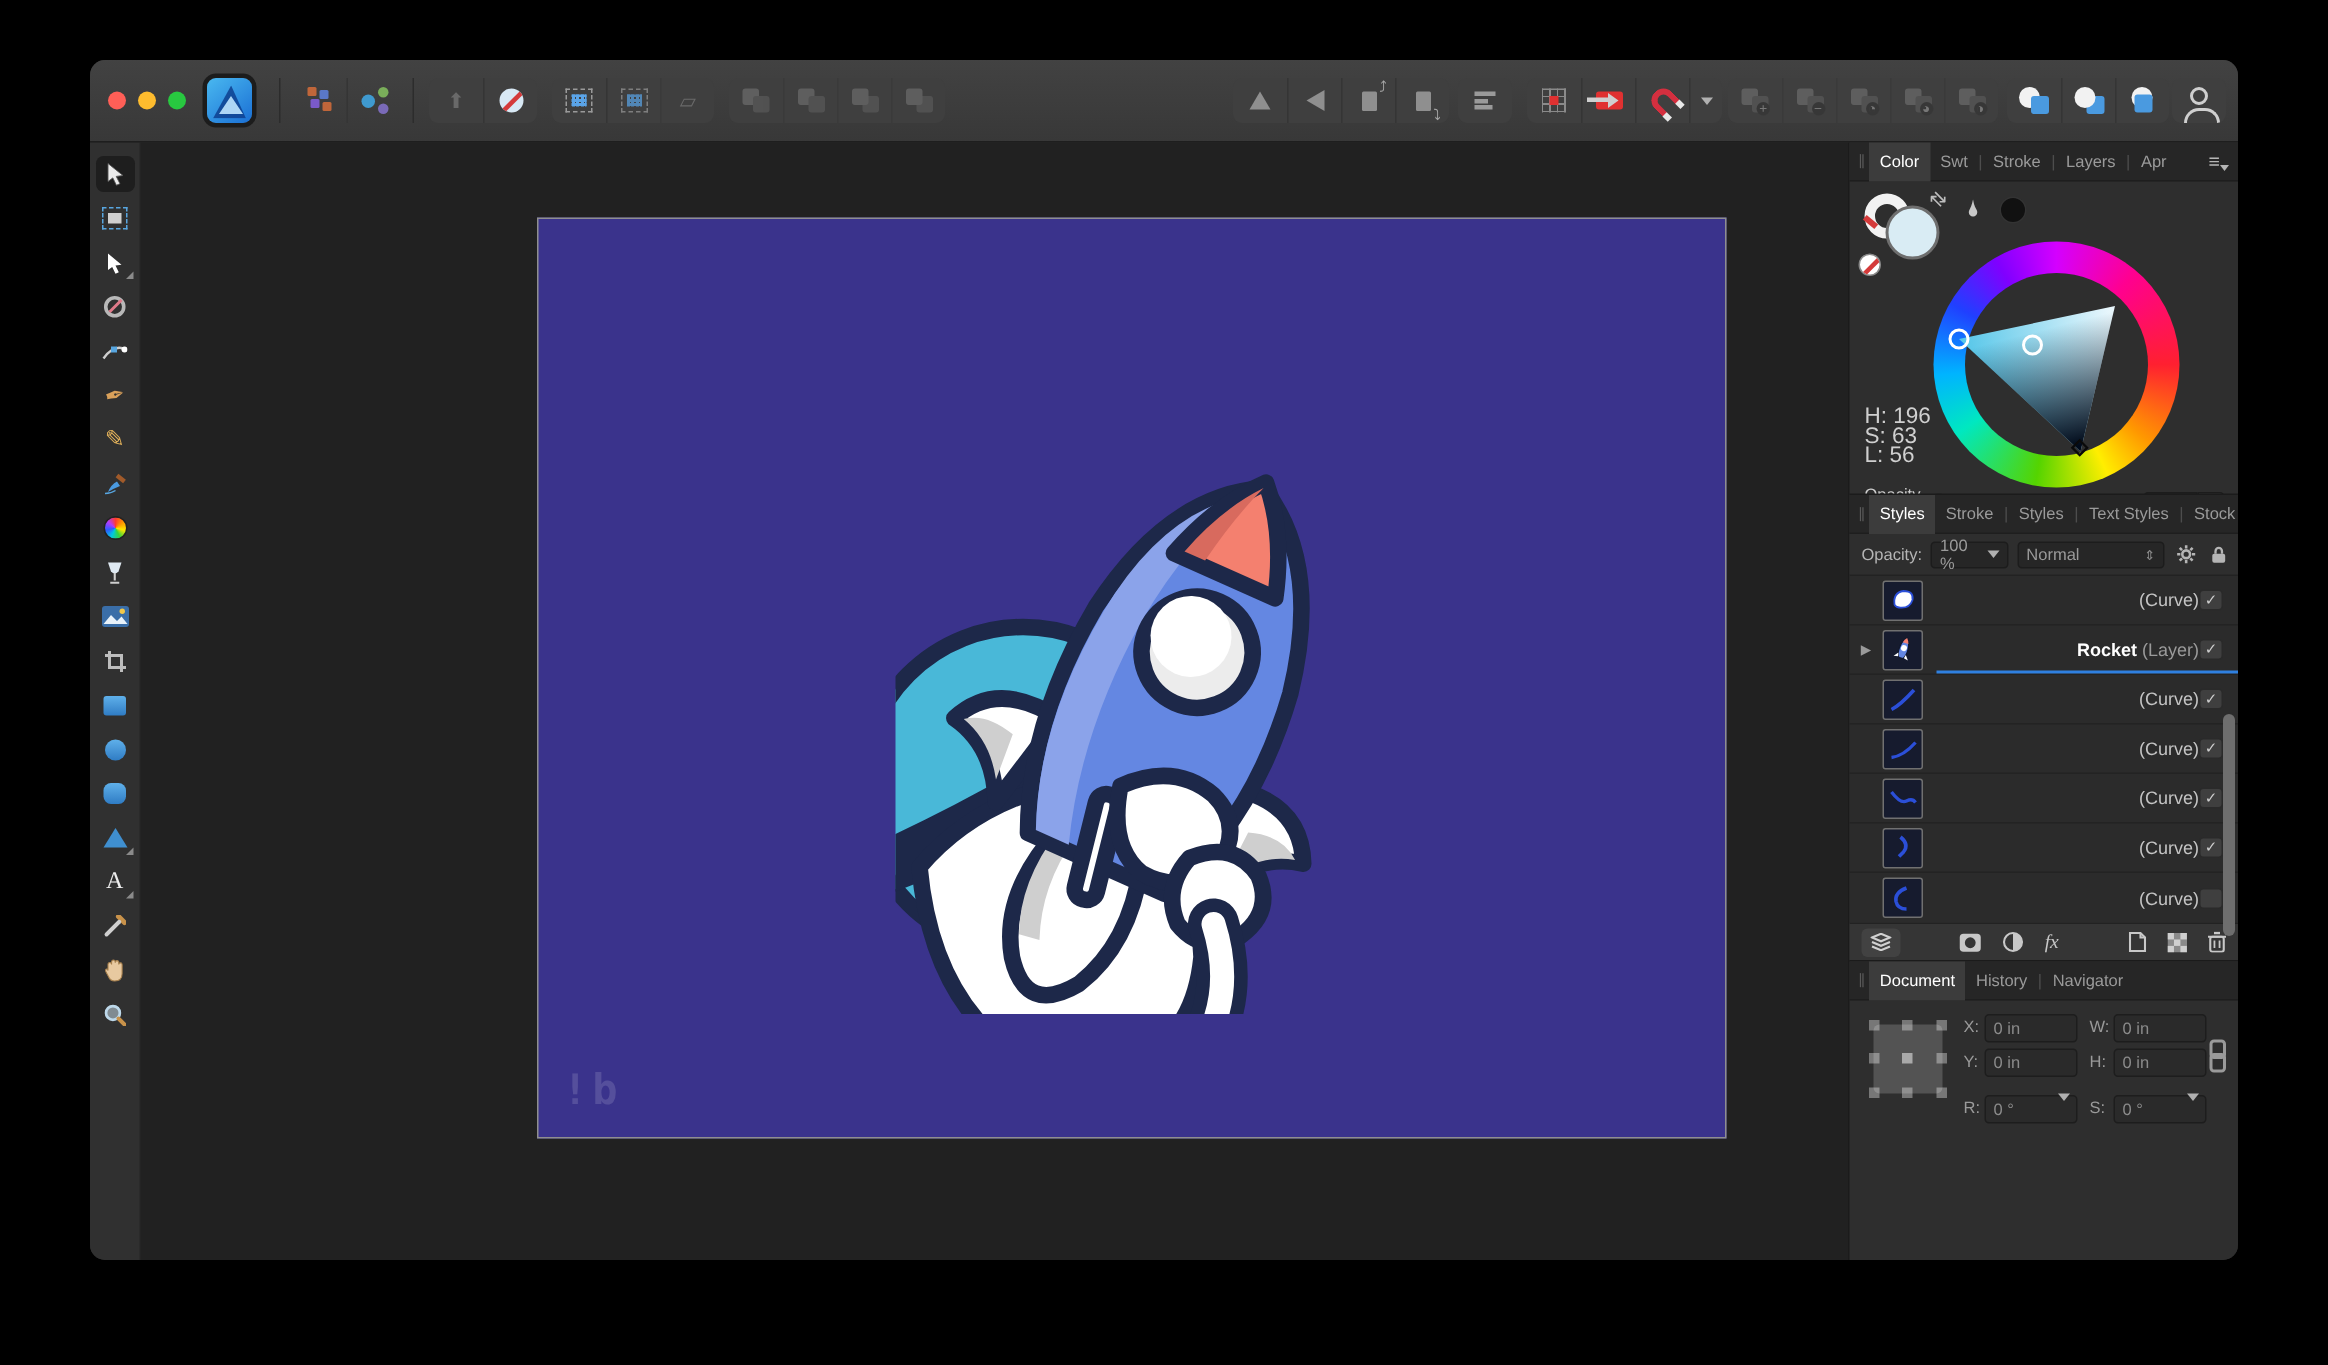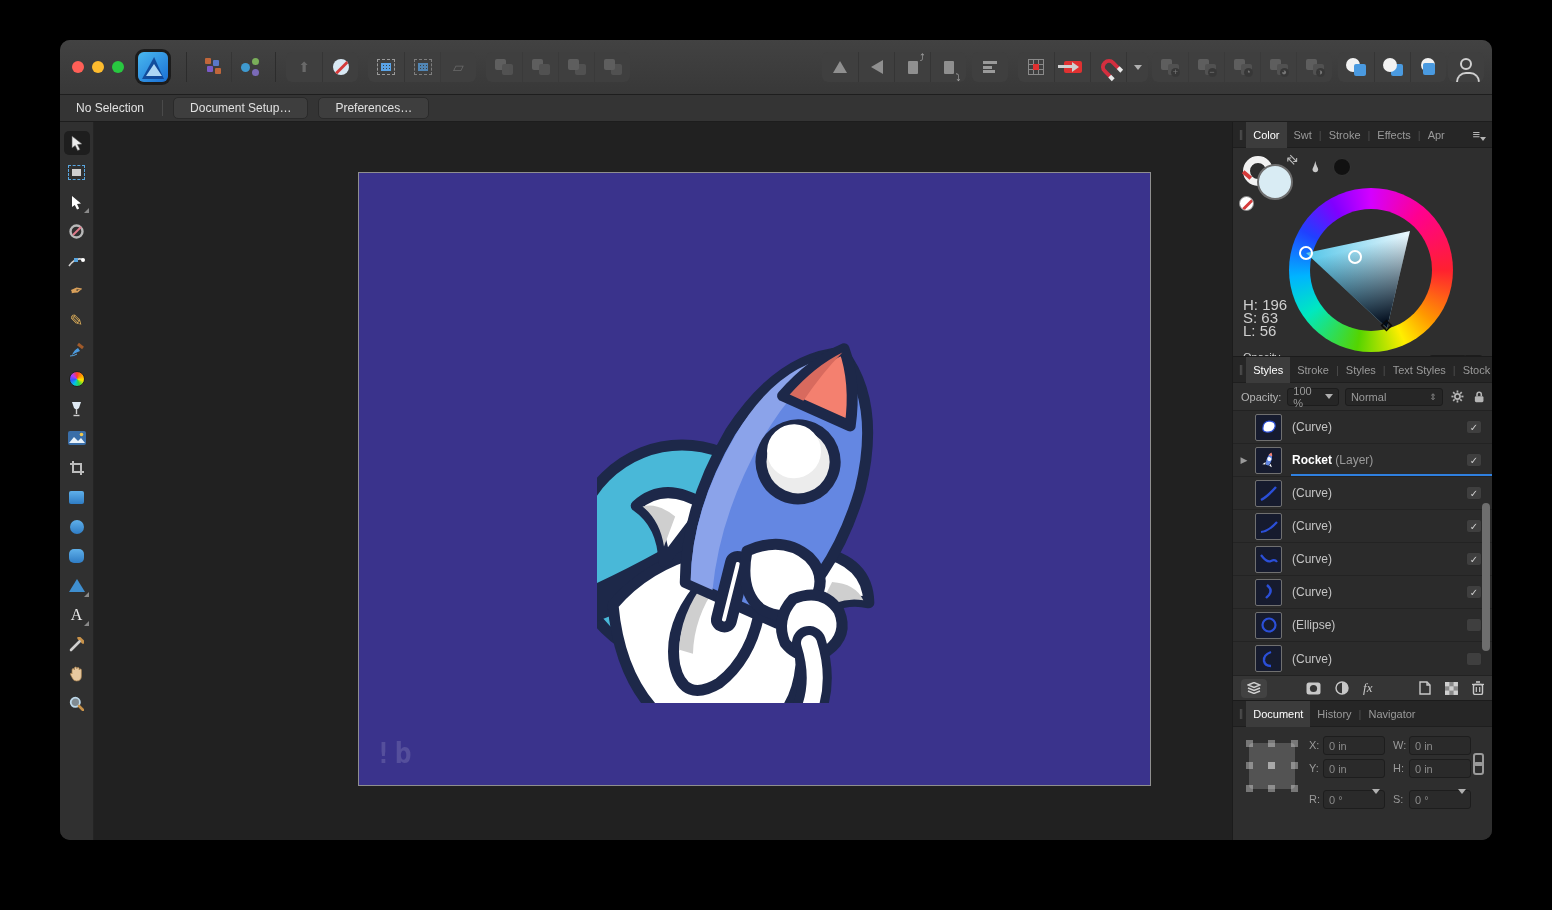--- a/index.html
+++ b/index.html
@@ -129,21 +129,21 @@
   .op-caret { position:absolute; left:232px; top:207px; width:18px; height:20px; background:#3a3a3a; border:1px solid #1c1c1c; border-radius:0 3px 3px 0; display:flex; align-items:center; justify-content:center; }
 
   
   .opacityrow { height:28px; background:#2e2e2e; border-bottom:1px solid #222; display:flex; align-items:center; padding:0 8px; gap:6px; font-size:11px; color:#b5b5b5; }
   .mini-select { background:#262626; border:1px solid #1c1c1c; border-radius:3px; height:18px; display:flex; align-items:center; justify-content:space-between; color:#9a9a9a; font-size:11px; padding:0 5px; gap:6px; }
   .layerlist { background:#2b2b2b; position:relative; }
   .lrow { height:33px; display:flex; align-items:center; border-bottom:1px solid #232323; padding-right:10px; position:relative; }
   .lrow.selected:after { content:""; position:absolute; left:58px; right:0; bottom:0; height:2px; background:#2f80e0; }
   .lexp { width:22px; text-align:center; color:#9a9a9a; font-size:9px; }
   .lthumb { width:27px; height:27px; background:#161b2e; border:1px solid #707070; border-radius:2px; margin-right:10px; flex:0 0 auto; display:flex; align-items:center; justify-content:center; }
-  .llabel { font-size:12px; color:#c4c4c4; flex:1; white-space:nowrap; overflow:hidden; }
+  .llabel { font-size:12px; color:#c4c4c4; flex:1; white-space:nowrap; overflow:hidden;text-align:right; }
   .llabel b { color:#fff; }
   .llabel span.type { color:#9a9a9a; }
   .lcheck { width:16px; height:14px; background:#3f3f3f; border:1px solid #2a2a2a; border-radius:3px; display:flex; align-items:center; justify-content:center; font-size:10px; color:#cfcfcf; }
   .layers-scroll { position:absolute; right:2px; top:92px; width:8px; height:148px; border-radius:4px; background:#6e6e6e; }
   .layersbar { height:25px; background:#353535; border-top:1px solid #222; display:flex; align-items:center; padding:0 8px; gap:14px; color:#c0c0c0; }
   .layersbar .grow { flex:1; }
   .lb-ic { display:flex; align-items:center; justify-content:center; }
 
   
   .transformbody { position:relative; height:94px; }
@@ -343,26 +343,20 @@
         </div>
     </div>
 
     <div class="tgroup" style="position:absolute;left:1388px;width:36px">
       <div class="tbtn">
           <div class="person"></div>
         </div>
     </div>
   </div>
 
-  <div class="contextbar">
-    <span class="ctx-label">No Selection</span>
-    <div class="ctx-sep"></div>
-    <button class="ctx-btn">Document Setup…</button>
-    <button class="ctx-btn">Preferences…</button>
-  </div>
 
   <div class="main">
 
     <div class="tools">
       <div class="tool sel">
         <svg width="14" height="16" viewBox="0 0 14 16">
             <path d="M2 1 L12 9 L7.5 9.6 L10 14.5 L7.6 15.5 L5.2 10.6 L2 13 Z" fill="#ececec" stroke="#555" stroke-width=".6"></path>
           </svg>
       </div>
       <div class="tool">
@@ -512,21 +506,21 @@
     <div class="rightcol">
 
       <div class="panel">
         <div class="tabbar">
           <span class="grip">||</span>
           <div class="tab active">Color</div>
           <div class="tab">Swt</div>
             <span class="tabsep">|</span>
           <div class="tab">Stroke</div>
             <span class="tabsep">|</span>
-          <div class="tab">Effects</div>
+          <div class="tab">Layers</div>
             <span class="tabsep">|</span>
           <div class="tab">Apr</div>
           <div class="menu-ic">≡</div>
         </div>
         <div class="colorbody">
           <div class="swatch-ring"></div>
           <div class="swatch-fill"></div>
           <div class="swap-ic">⇄</div>
           <div class="none-sw"></div>
           <div class="dropper">🌢</div>
@@ -683,30 +677,20 @@
             <div class="lexp"></div>
             <div class="lthumb">
               <svg width="20" height="20" viewBox="0 0 20 20">
                   <path d="M8 3 Q 14 8 10 13 Q 8 15 7 16" fill="none" stroke="#2b4fd8" stroke-width="2.4"></path>
                 </svg>
             </div>
             <div class="llabel">(Curve)</div>
             <div class="lcheck">✓</div>
           </div>
 
-          <div class="lrow">
-            <div class="lexp"></div>
-            <div class="lthumb">
-              <svg width="20" height="20" viewBox="0 0 20 20">
-                  <circle cx="10" cy="10" r="6.5" fill="none" stroke="#2b4fd8" stroke-width="2.2"></circle>
-                </svg>
-            </div>
-            <div class="llabel">(Ellipse)</div>
-            <div class="lcheck"></div>
-          </div>
 
           <div class="lrow" style="border-bottom:none">
             <div class="lexp"></div>
             <div class="lthumb">
               <svg width="20" height="20" viewBox="0 0 20 20">
                   <path d="M12 3 Q 4 6 5 12 Q 6 17 12 17" fill="none" stroke="#2b4fd8" stroke-width="2.4"></path>
                 </svg>
             </div>
             <div class="llabel">(Curve)</div>
             <div class="lcheck"></div>

